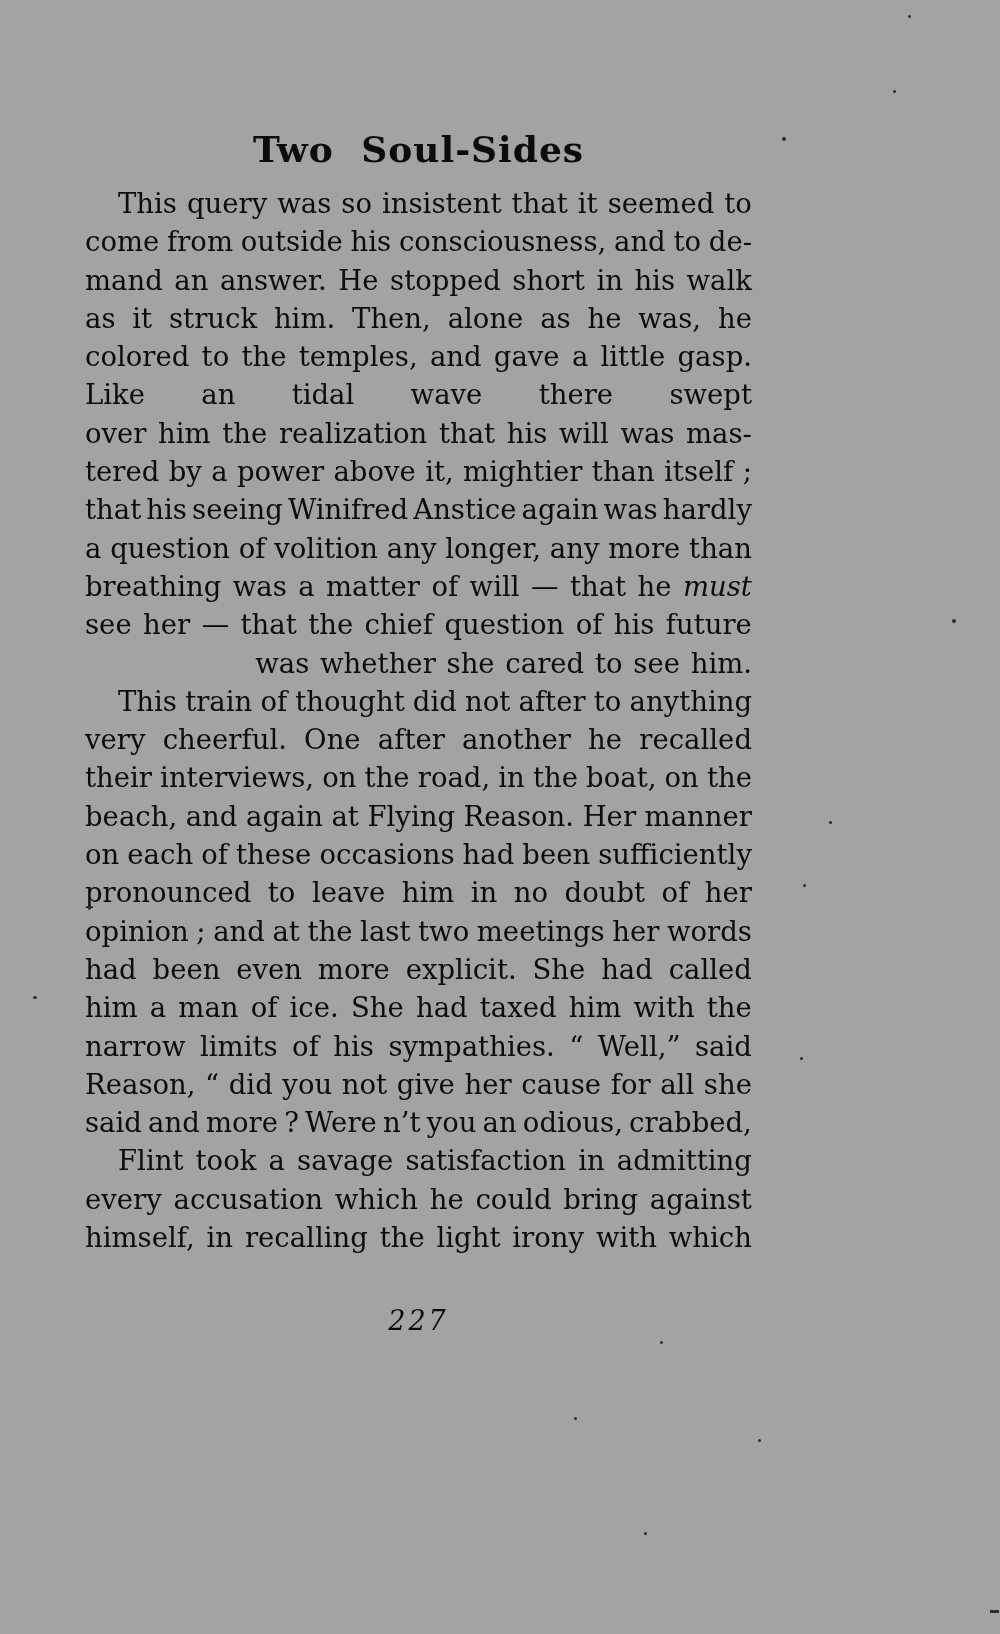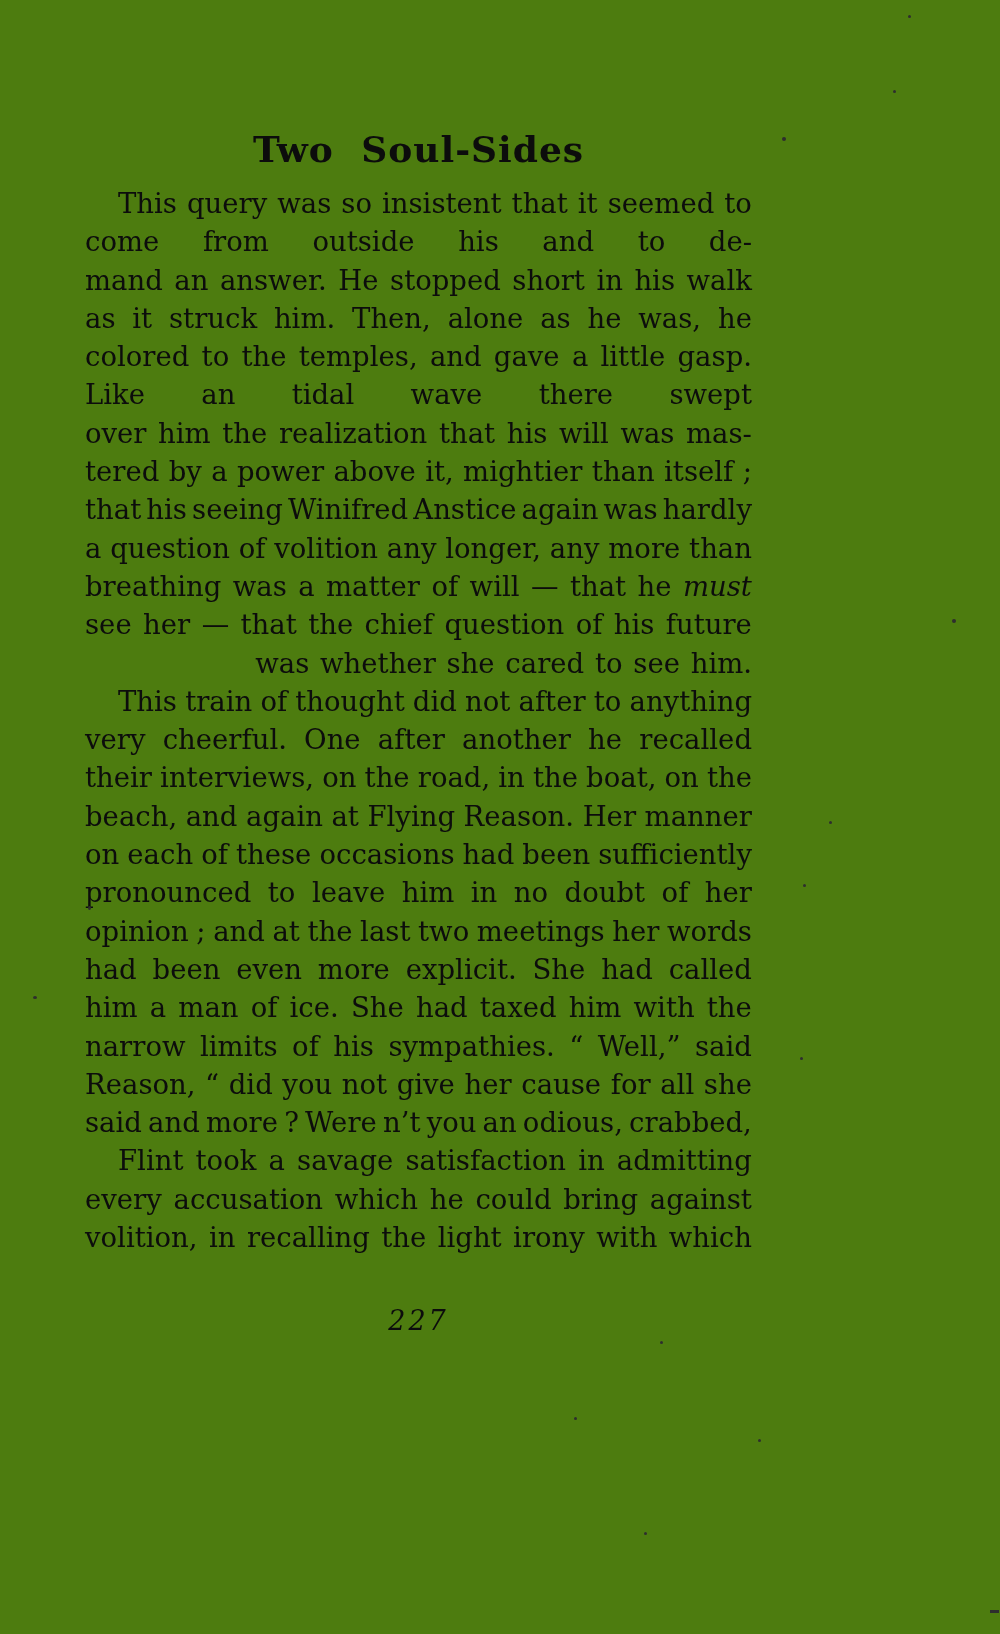--- a/index.html
+++ b/index.html
@@ -1,19 +1,19 @@
 <!DOCTYPE html>
 <html><head>
 <meta charset="utf-8">
 <style>
   html,body{margin:0;padding:0;background:#ffffff;}
   .page{
     position:relative;
     width:1000px;height:1634px;
-    background:#4d7c0f;
+    background:#a3a3a3;
     overflow:hidden;
     font-family:"DejaVu Serif","Liberation Serif",serif;
     color:#0c0c0c;
   }
   .running-title{
     position:absolute;
     left:85px;top:103px;width:667px;
     text-align:center;
     font-size:36px;line-height:44px;
     letter-spacing:1px;word-spacing:14px;
@@ -67,20 +67,21 @@
         <span>that</span>
         <span>it</span>
         <span>seemed</span>
         <span>to</span>
       </div>
       <div class="line">
         <span>come</span>
         <span>from</span>
         <span>outside</span>
         <span>his</span>
+        <span>consciousness,</span>
         <span>and</span>
         <span>to</span>
         <span>de-</span>
       </div>
       <div class="line">
         <span>mand</span>
         <span>an</span>
         <span>answer.</span>
         <span>He</span>
         <span>stopped</span>
@@ -334,21 +335,21 @@
       <div class="line">
         <span>every</span>
         <span>accusation</span>
         <span>which</span>
         <span>he</span>
         <span>could</span>
         <span>bring</span>
         <span>against</span>
       </div>
       <div class="line">
-        <span>volition,</span>
+        <span>himself,</span>
         <span>in</span>
         <span>recalling</span>
         <span>the</span>
         <span>light</span>
         <span>irony</span>
         <span>with</span>
         <span>which</span>
       </div>
     </div>
 

